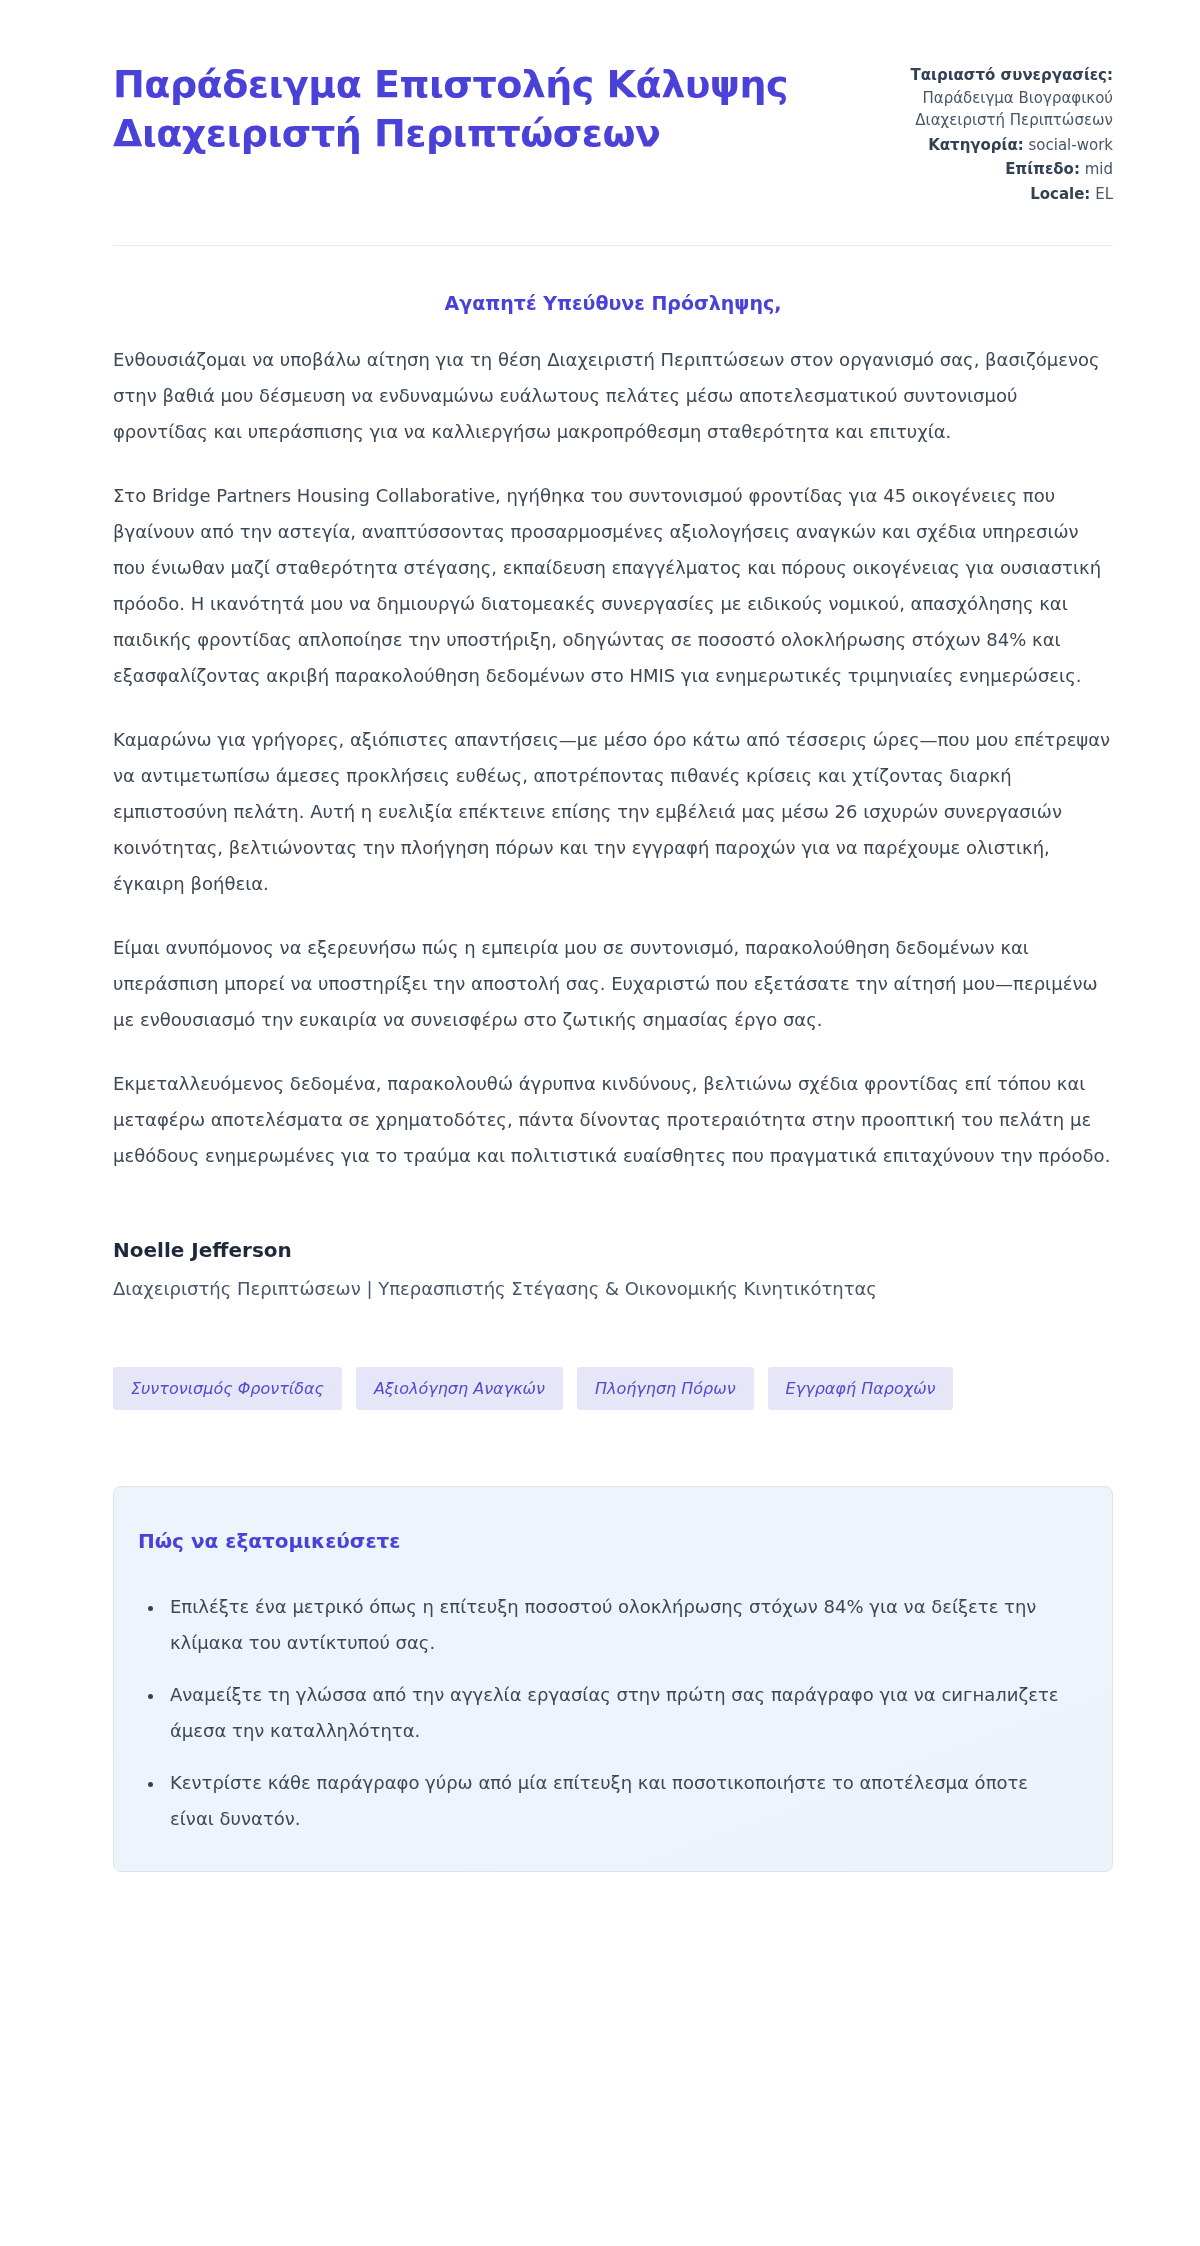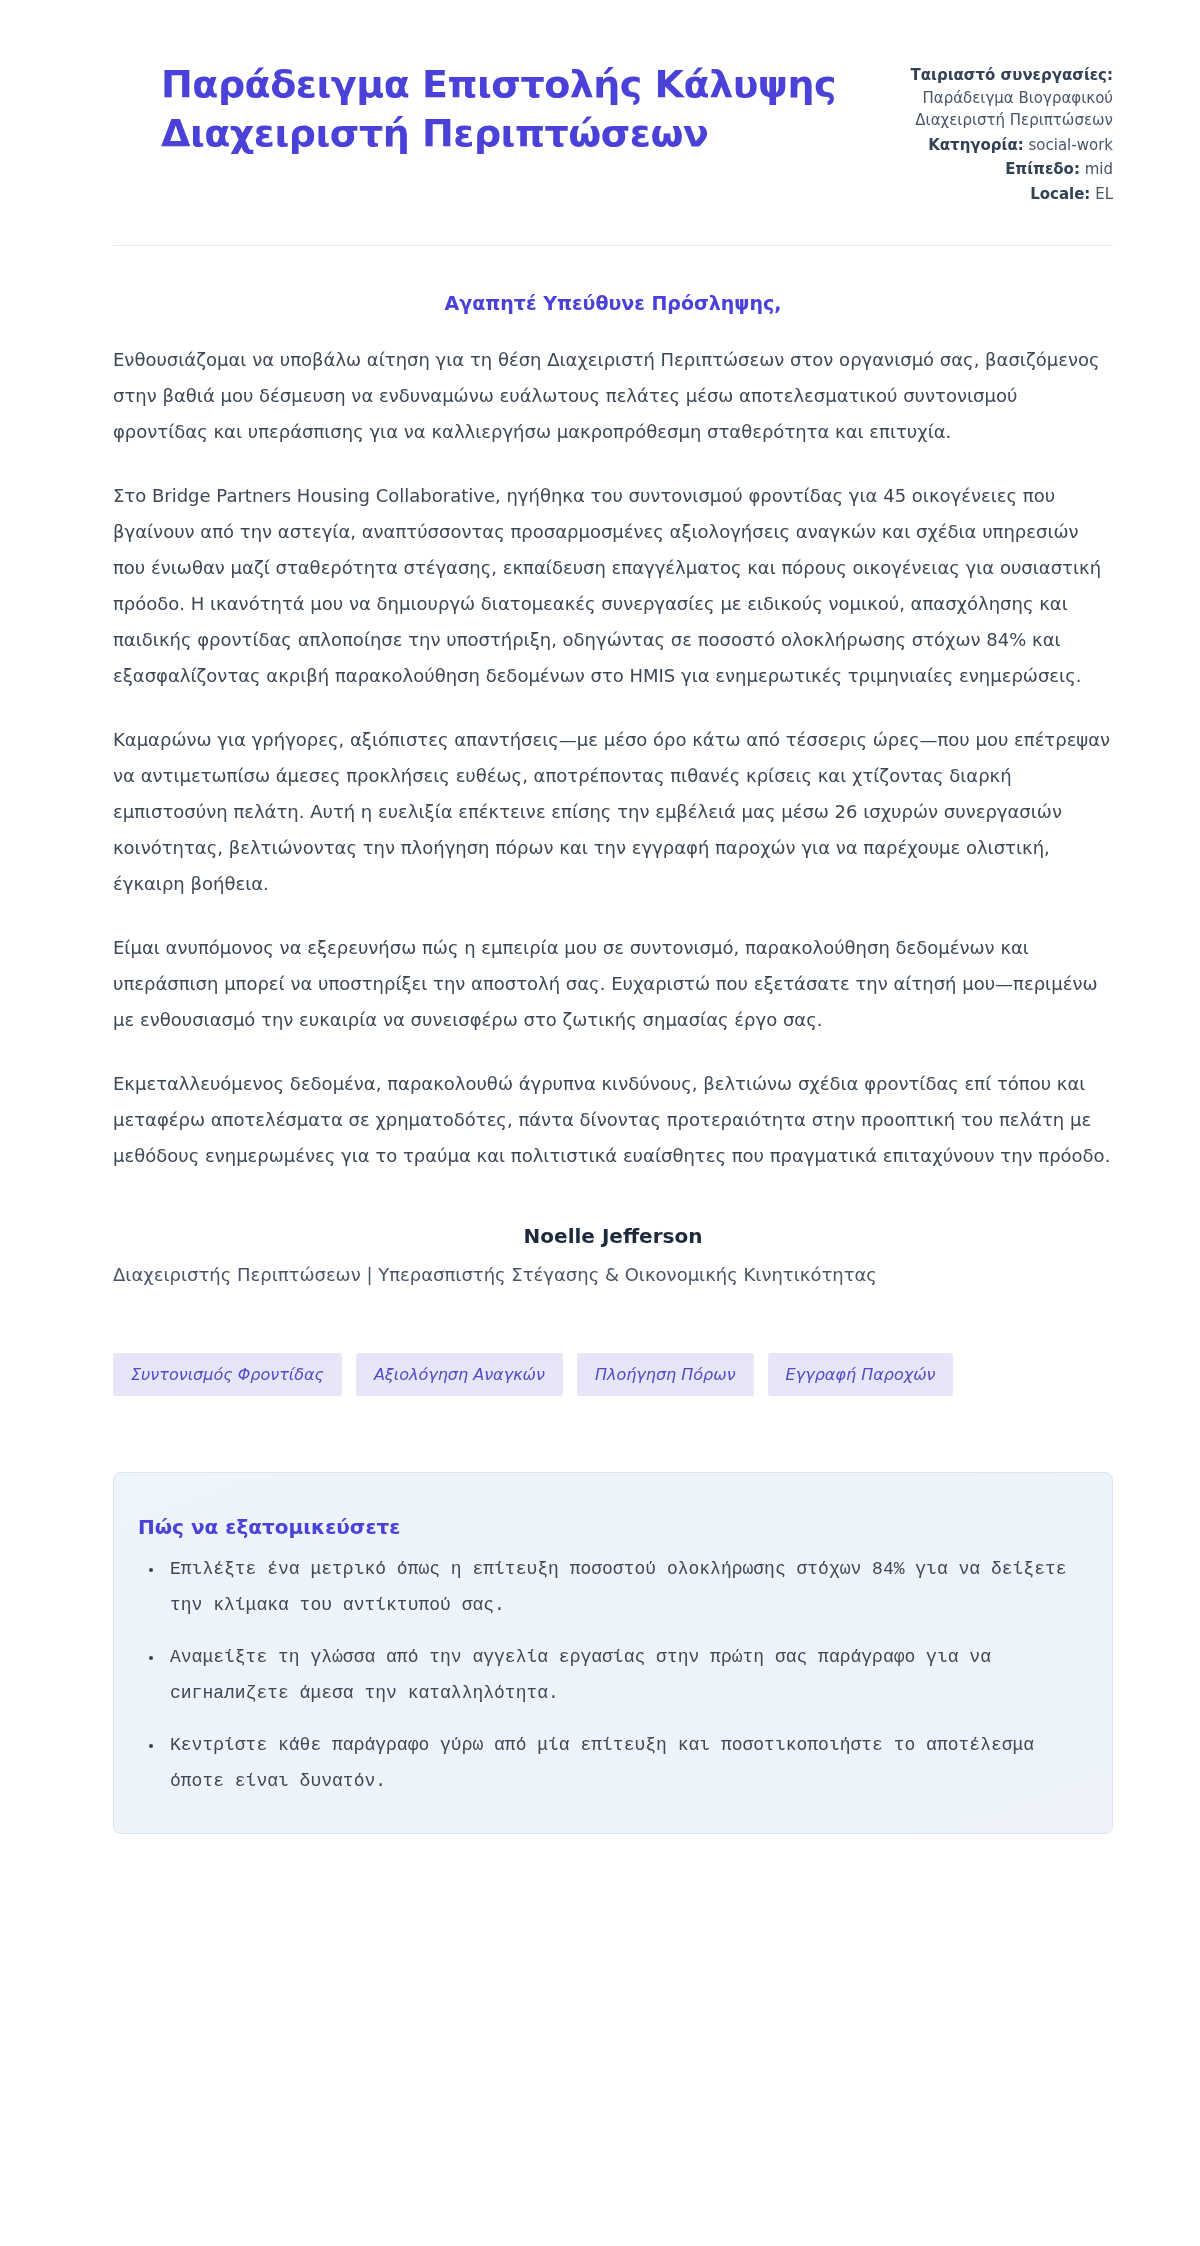--- a/index.html
+++ b/index.html
@@ -9,21 +9,21 @@
     min-height: 2246px;
     font-family: "DejaVu Sans", "Liberation Sans", sans-serif;
     color: #3d4856;
   }
   .container {
     width: 1000px;
     margin-left: 113px;
     padding-top: 60px;
   }
   
-  .header { display: flex; justify-content: space-between; align-items: flex-start; margin-left: 48px; }
+  .header { display: flex; justify-content: space-between; align-items: flex-start; }
   .header-left { width: 730px; }
   .page-title {
     color: #4a42d8;
     font-size: 38px;
     font-weight: 800;
     line-height: 1.3;
     letter-spacing: -0.5px;
   }
   .page-subtitle {
     margin-top: 14px;
@@ -59,25 +59,24 @@
     font-weight: 700;
     text-align: center;
   }
   .paragraph {
     margin-top: 28px;
     font-size: 18px;
     line-height: 36px;
     color: #3d4856;
   }
   .signature-name {
-    margin-top: 50px;
+    margin-top: 64px;
     color: #1e293b;
     font-size: 20px;
     font-weight: 700;
-    text-align: center;
   }
   .signature-role {
     margin-top: 16px;
     font-size: 18px;
     color: #4a5568;
   }
   
   .tags {
     margin-top: 68px;
     display: flex;
@@ -101,24 +100,23 @@
     border: 1px solid #dce4f0;
     border-radius: 8px;
     padding: 42px 40px 34px 24px;
   }
   .tips-title {
     color: #4a42d8;
     font-size: 20px;
     font-weight: 700;
   }
   .tips-list {
-    margin-top: 12px;
+    margin-top: 36px;
     padding-left: 26px;
     list-style: disc;
-    font-family: Liberation Mono, monospace;
   }
   .tip-item {
     font-size: 18px;
     line-height: 36px;
     color: #3d4856;
     margin-bottom: 16px;
     padding-left: 6px;
   }
   .tip-item::marker { color: #334155; font-size: 15px; }
   .tip-item:last-child { margin-bottom: 0; }

